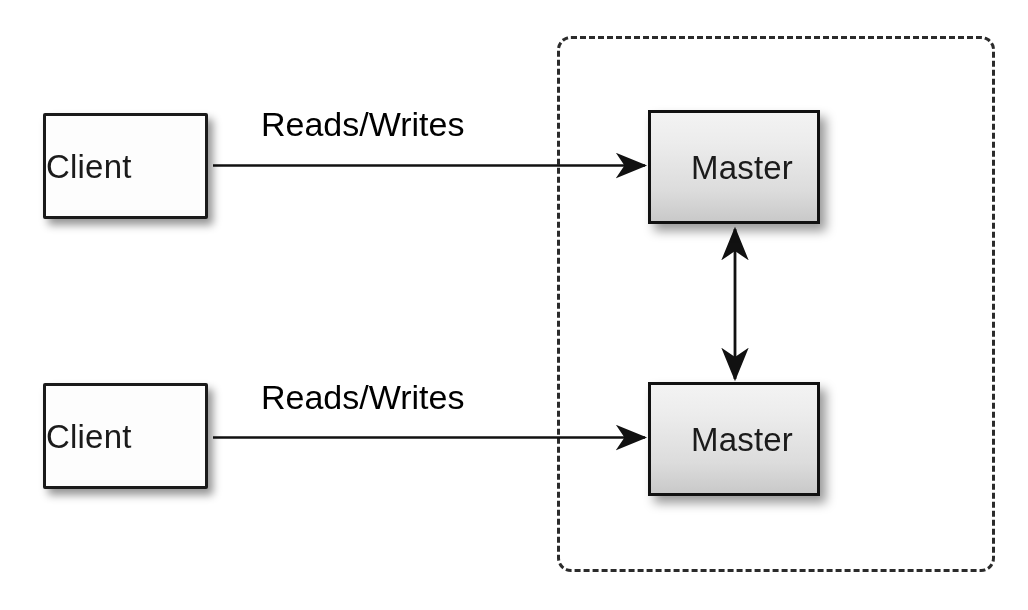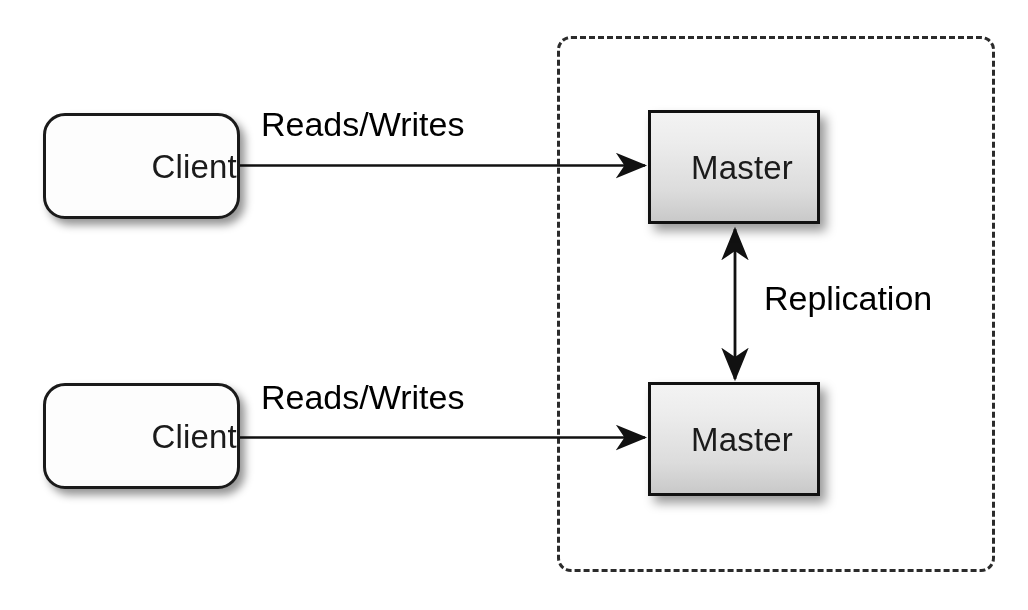--- a/index.html
+++ b/index.html
@@ -27,30 +27,30 @@
     height: 536px;
     border: 3px dashed #2b2b2b;
     border-radius: 14px;
     box-sizing: border-box;
     background: transparent;
   }
 
   
   .client-node {
     position: absolute;
-    width: 197px;
+    width: 165px;
     height: 106px;
     background: #fdfdfd;
     border: 3px solid #1a1a1a;
-    border-radius: 22px;
+    border-radius: 2px;
     box-sizing: border-box;
     box-shadow: 5px 6px 9px rgba(0,0,0,0.42);
     display: flex;
     align-items: center;
-    justify-content: flex-end;
+    justify-content: flex-start;
   }
   .client-node .node-label {
     font-size: 33px;
     color: #1b1b1b;
     letter-spacing: 0.2px;
     line-height: 1;
     white-space: nowrap;
   }
   #client-top   { left: 43px;  top: 113px; }
   #client-bottom{ left: 43px;  top: 383px; }
@@ -139,15 +139,14 @@
   </div>
 
   <div id="master-bottom" class="master-node">
     <span class="node-label">Master</span>
   </div>
 
   <div id="label-rw-top" class="edge-label">Reads/Writes</div>
 
   <div id="label-rw-bottom" class="edge-label">Reads/Writes</div>
 
-  <div id="label-replication" class="edge-label">Replication</div>
 
 </div>
 
 </body></html>

